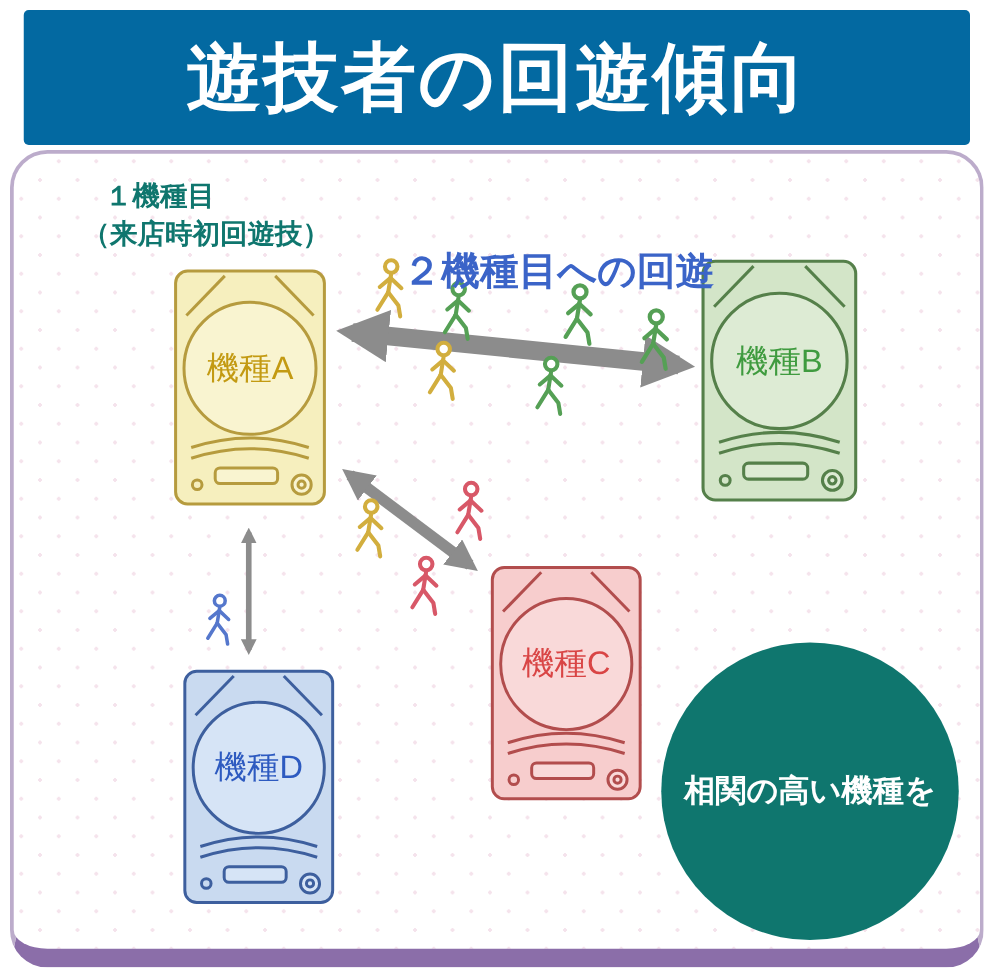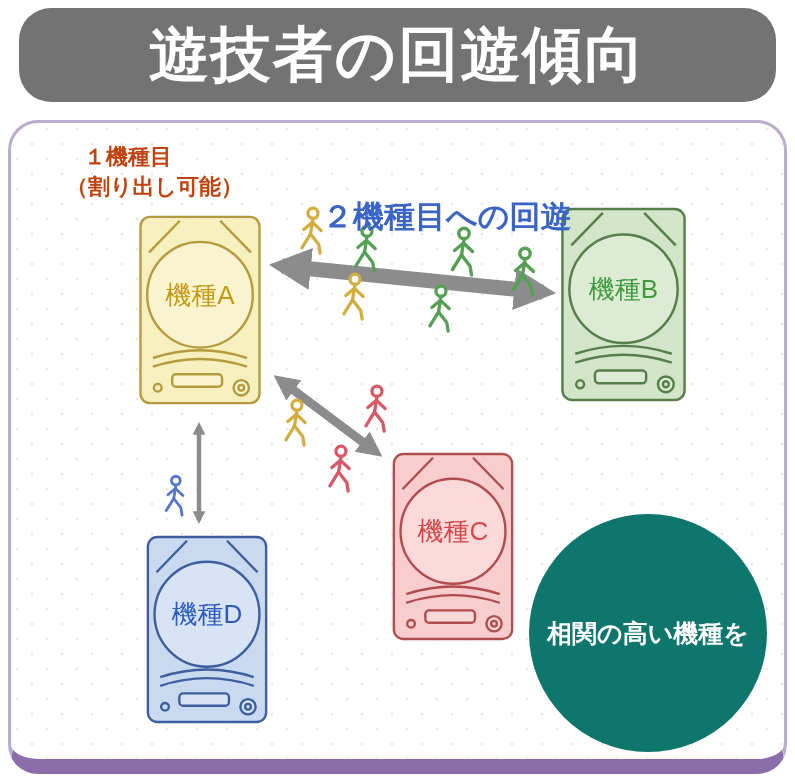--- a/index.html
+++ b/index.html
@@ -9,23 +9,23 @@
     height: 781px;
     background: #ffffff;
     font-family: "Liberation Sans", "DejaVu Sans", sans-serif;
     overflow: hidden;
   }
 
   
   .header {
     position: absolute;
     left: 19px; top: 8px;
-    width: 757px; height: 94px;
-    background: #737373;
-    border-radius: 32px;
+    width: 757px; height: 108px;
+    background: #0369a1;
+    border-radius: 4px;
     display: flex; align-items: center; justify-content: center;
     z-index: 2;
   }
   .title {
     color: #ffffff;
     font-size: 60px;
     font-weight: bold;
     letter-spacing: 2px;
     white-space: nowrap;
   }
@@ -43,21 +43,21 @@
     background-image:
       radial-gradient(#f5e3ec 1.5px, transparent 1.6px),
       radial-gradient(#f5e3ec 1.5px, transparent 1.6px);
     background-size: 30px 30px, 30px 30px;
     background-position: 6px 6px, 21px 21px;
     z-index: 1;
   }
 
   
   .note { position: absolute; font-weight: bold; white-space: nowrap; z-index: 6; }
-  .note-green { color: #c2410c; font-size: 22px; }
+  .note-green { color: #0f766e; font-size: 22px; }
   .note-blue  { color: #3b64c8; font-size: 31px; }
   #note-first-1 { left: 84px; top: 142px; }
   #note-first-2 { left: 66px; top: 172px; }
   #note-second  { left: 322px; top: 196px; }
 
   
   .machine { position: absolute; z-index: 3; }
   .machine svg { width: 100%; height: 100%; display: block; }
   .machine-label {
     position: absolute;
@@ -116,21 +116,21 @@
 
 <div class="page">
 
   <div class="header">
     <div class="title">遊技者の回遊傾向</div>
   </div>
 
   <div class="frame"></div>
 
   <div class="note note-green" id="note-first-1">１機種目</div>
-  <div class="note note-green" id="note-first-2">（割り出し可能）</div>
+  <div class="note note-green" id="note-first-2">（来店時初回遊技）</div>
   <div class="note note-blue" id="note-second">２機種目への回遊</div>
 
   <svg width="0" height="0" style="position:absolute" aria-hidden="true">
     <defs>
       <symbol id="machine-body" viewBox="0 0 130 200">
         <g fill="none" stroke-width="2.5">
           <rect x="3" y="3" width="124" height="194" rx="10" fill="var(--fill)" stroke="var(--stroke)"></rect>
           <path d="M12,40 L44,7" stroke="var(--stroke)"></path>
           <path d="M118,40 L86,7" stroke="var(--stroke)"></path>
           <circle cx="65" cy="84" r="55" fill="var(--fill2)" stroke="var(--stroke)"></circle>

